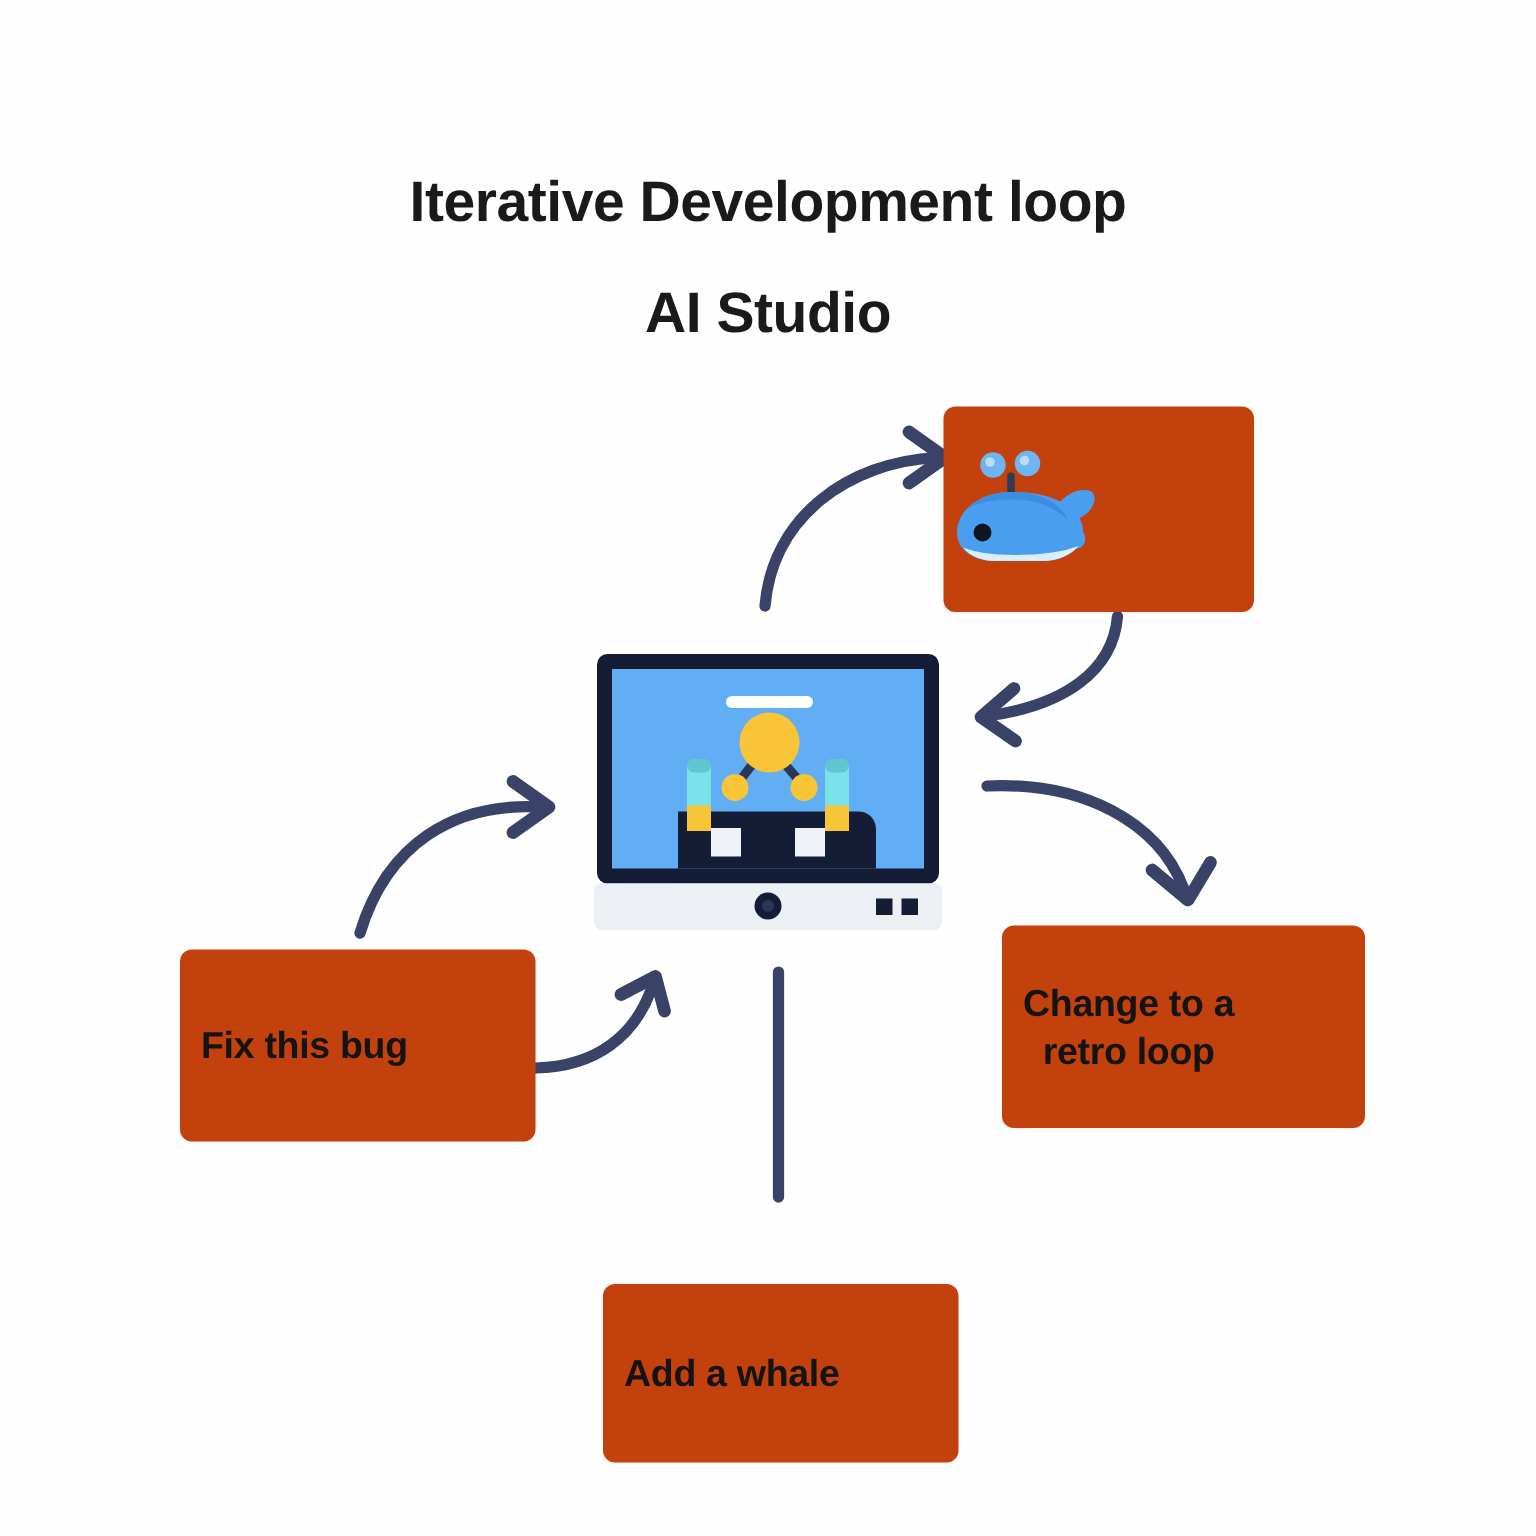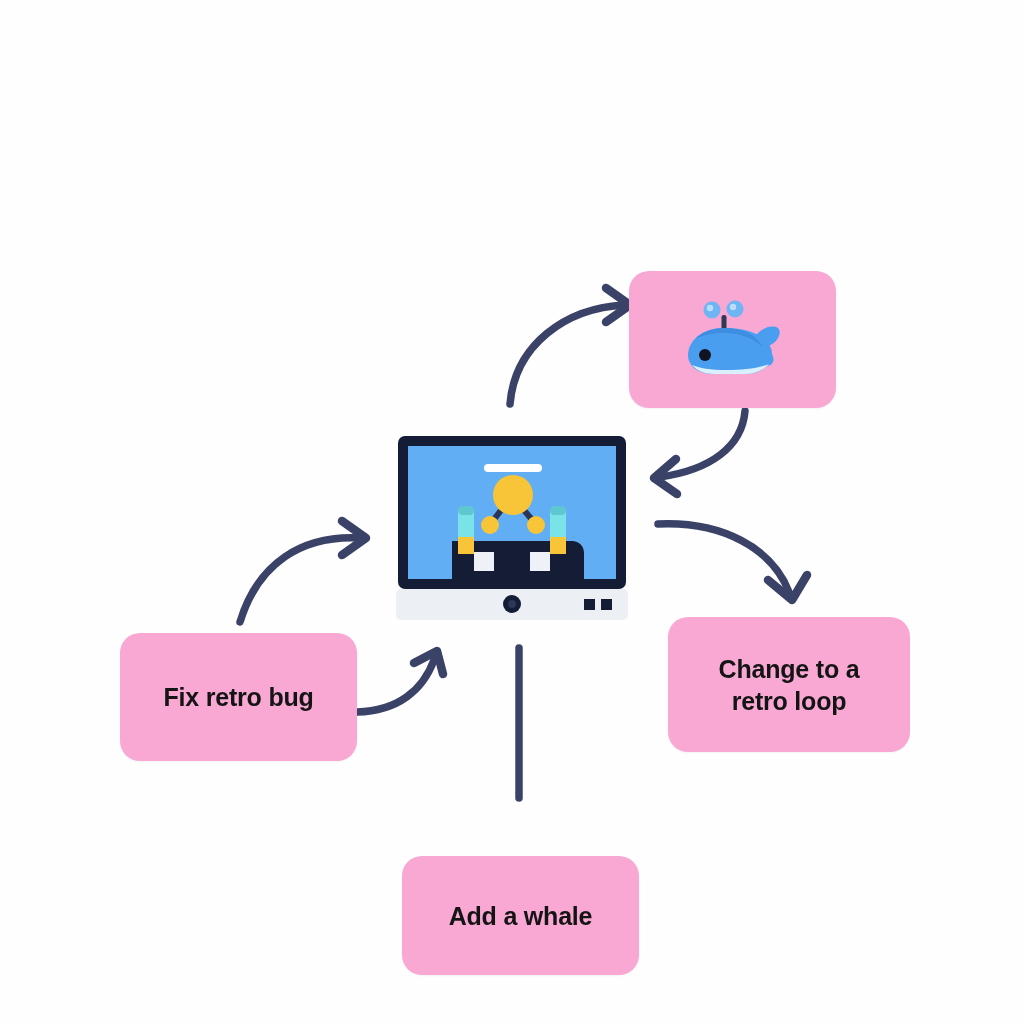--- a/index.html
+++ b/index.html
@@ -43,25 +43,24 @@
     left: 0;
     top: 0;
     width: 1024px;
     height: 1024px;
     pointer-events: none;
   }
 
   
   .chip {
     position: absolute;
-    background: #f9a8d4;
-    border-radius: 20px;
+    background: #c2410c;
+    border-radius: 8px;
     display: flex;
     align-items: center;
-    justify-content: center;
     box-sizing: border-box;
     text-align: center;
     box-shadow: 0 1px 2px rgba(30,40,70,0.05);
   }
   .chip-label {
     font-size: 25px;
     font-weight: bold;
     color: #141414;
     line-height: 1.28;
     letter-spacing: -0.2px;
@@ -89,20 +88,22 @@
     height: 190px;
   }
   .monitor-svg { display: block; width: 232px; height: 190px; }
 </style>
 </head>
 <body>
 
 <div id="canvas">
 
   <div class="title-block">
+    <span class="title-line">Iterative Development loop</span>
+    <span class="title-line">AI Studio</span>
   </div>
 
   <svg id="connectors" viewBox="0 0 1024 1024">
     <defs>
       <style>
         .ln { fill:none; stroke:#3b4268; stroke-width:7.5; stroke-linecap:round; stroke-linejoin:round; }
         .hd { fill:none; stroke:#3b4268; stroke-width:8.5; stroke-linecap:round; stroke-linejoin:round; }
       </style>
     </defs>
 
@@ -189,21 +190,21 @@
 
       <rect x="0" y="155" width="232" height="31" rx="5" fill="#eceff4"></rect>
       <circle cx="116" cy="170" r="9" fill="#151c35"></circle>
       <circle cx="116" cy="170" r="4" fill="#2b3758"></circle>
       <rect x="188" y="165" width="11" height="11" fill="#151c35"></rect>
       <rect x="205" y="165" width="11" height="11" fill="#151c35"></rect>
     </svg>
   </div>
 
   <div class="chip" id="chip-fix">
-    <span class="chip-label">Fix retro bug</span>
+    <span class="chip-label">Fix this bug</span>
   </div>
 
   <div class="chip" id="chip-retro">
     <span class="chip-label">
       <span>Change to a</span><br>
       <span>retro loop</span>
     </span>
   </div>
 
   <div class="chip" id="chip-add">

